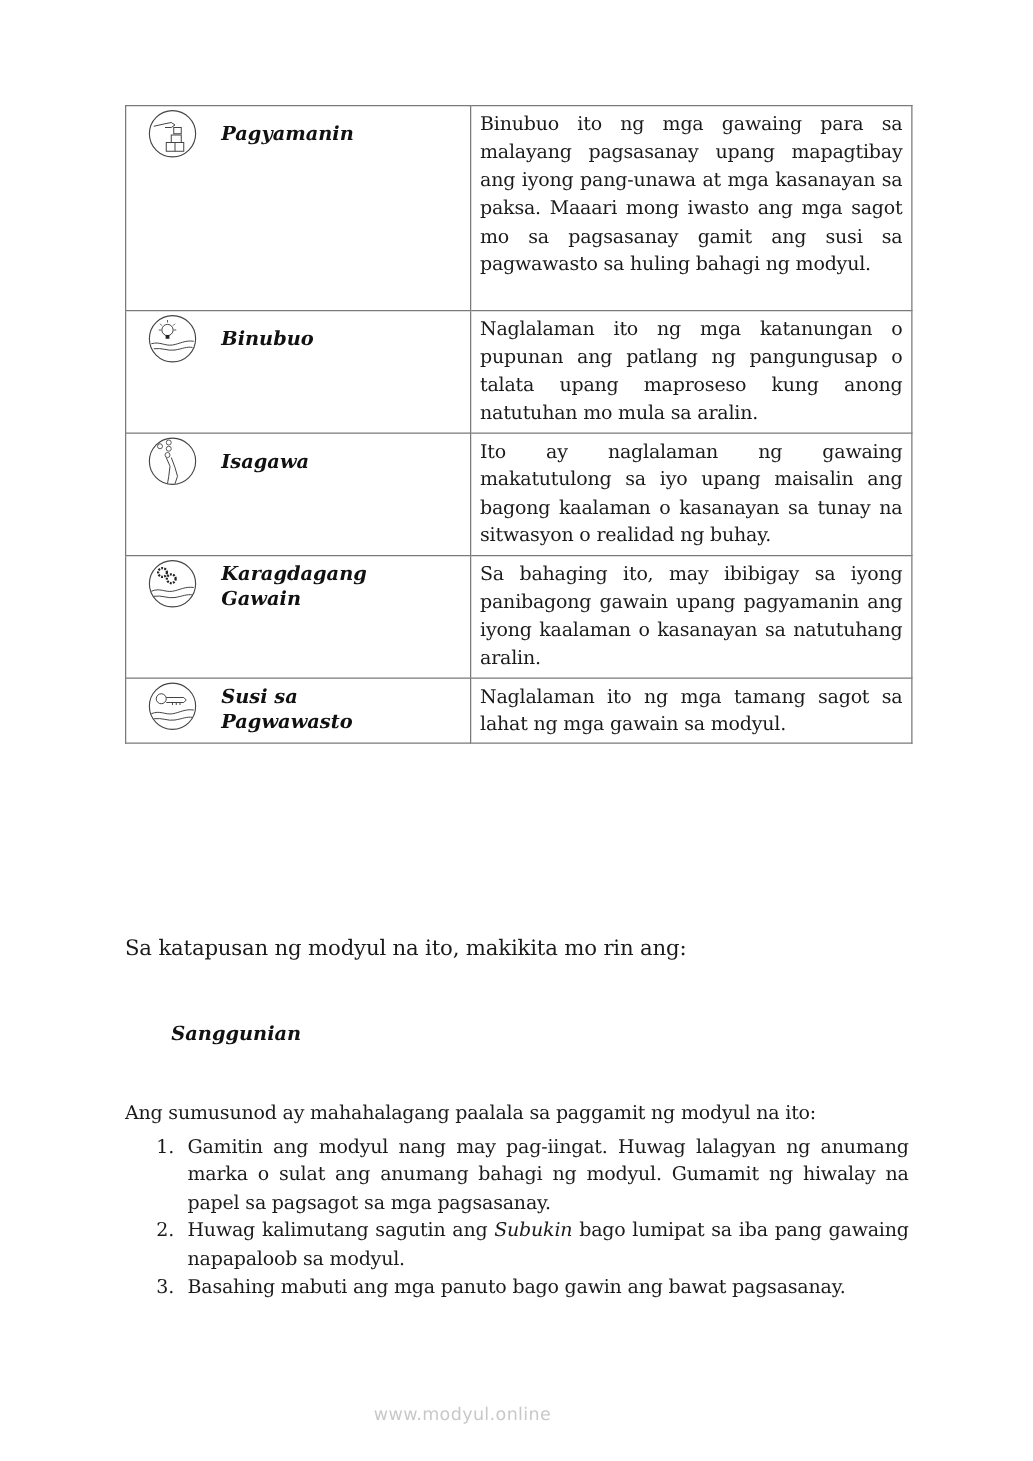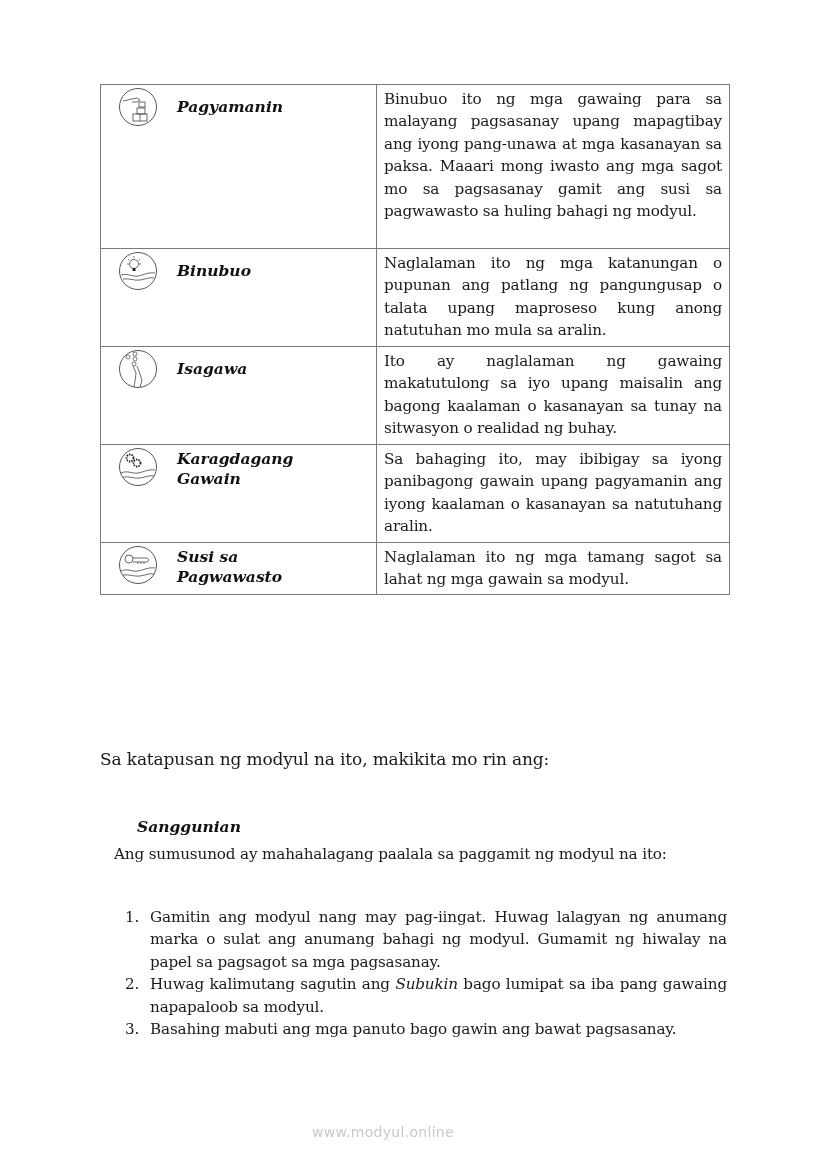--- a/index.html
+++ b/index.html
@@ -26,29 +26,29 @@
 
   .r1 { height:164px; } .r2 { height:98px; } .r3 { height:98px; }
   .r4 { height:75px; } .r5 { height:98px; } .r6 { height:52px; }
 
   .intro { position:absolute; left:100px; top:748px; font-size:17px; line-height:22px; letter-spacing:-0.15px; }
 
   .sang-term { position:absolute; left:109px; top:817px; font-weight:bold; font-style:italic;
                font-size:15.5px; line-height:20px; color:#111;margin-left:28px; }
   .sang-desc { position:absolute; left:383px; top:792px; width:345px; font-size:15.2px; line-height:22.4px; letter-spacing:-0.15px; }
 
-  .notes-intro { position:absolute; left:100px; top:843px; font-size:15.2px; line-height:22px; letter-spacing:-0.15px;margin-left:14px; }
+  .notes-intro { position:absolute; left:100px; top:879px; font-size:15.2px; line-height:22px; letter-spacing:-0.15px; }
   ol.notes { position:absolute; left:100px; top:906px; width:627px; margin:0; padding:0; list-style:none; }
   ol.notes li { position:relative; padding-left:50px; font-size:15.2px; line-height:22.4px;
                 text-align:justify; letter-spacing:-0.15px; }
   ol.notes li .num { position:absolute; left:25px; top:0; }
   ol.notes li .em { font-style:italic; }
 
   .footer { position:absolute; left:0; width:740px; top:1124px; text-align:center;
-            font-family:"DejaVu Sans", sans-serif; font-size:14px; color:#c8c8c8; letter-spacing:0.3px;padding-left:13px; }
+            font-family:"DejaVu Sans", sans-serif; font-size:14px; color:#c8c8c8; letter-spacing:0.3px; }
 </style>
 </head>
 <body>
 
 <div class="page">
 
   <table class="legend">
     <tbody>
         <tr class="r1">
       <td class="lcol">

